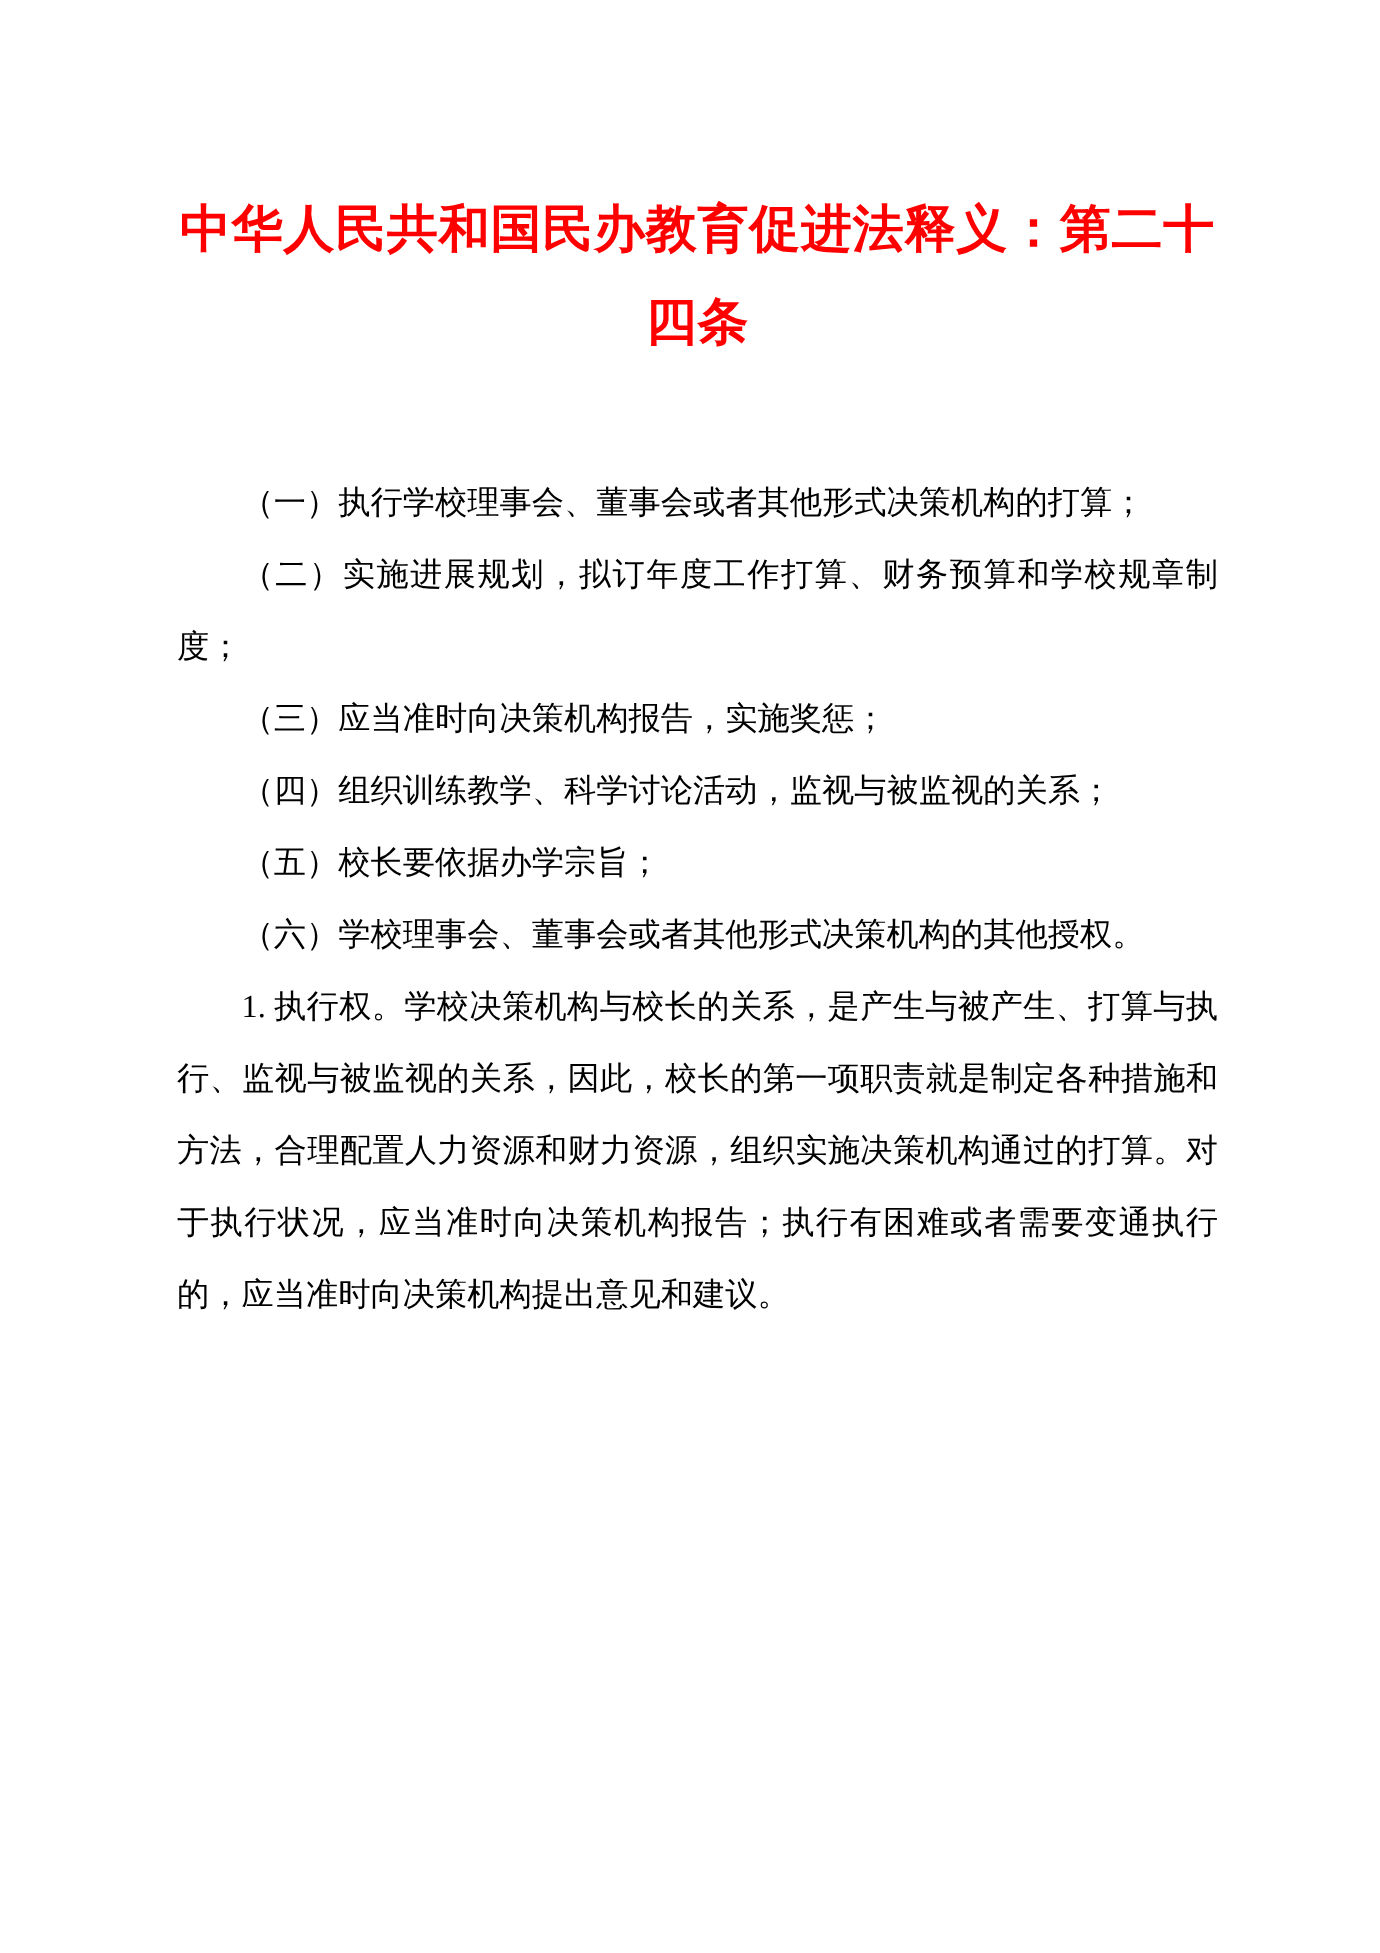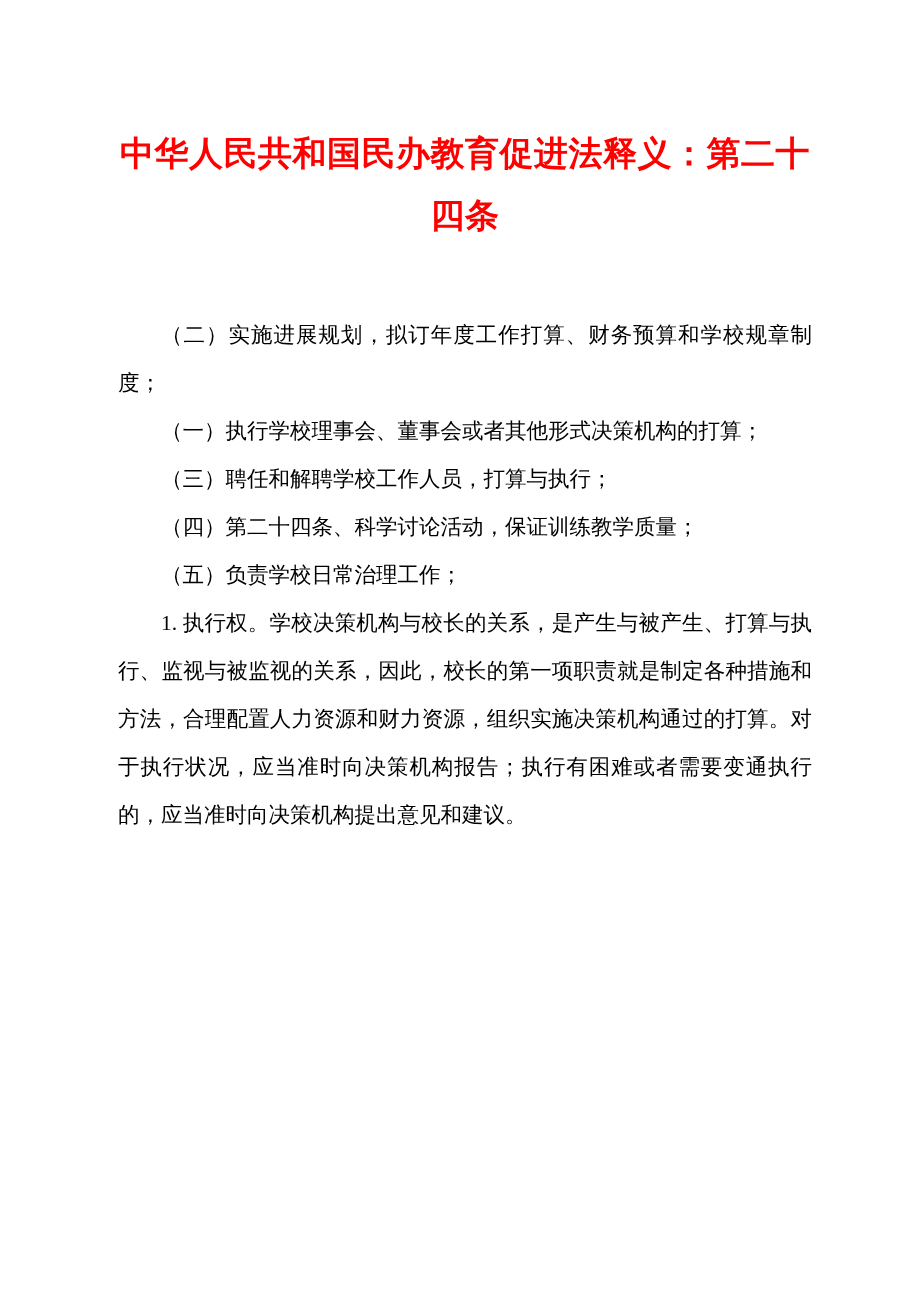--- a/index.html
+++ b/index.html
@@ -36,20 +36,21 @@
     text-indent: 2em;
     word-break: break-all;
   }
 </style>
 </head>
 <body>
 
 <div class="page" style="background: rgb(255, 255, 255); color: rgb(0, 0, 0);">
   <h1 class="doc-title" style="color: rgb(254, 0, 0);">中华人民共和国民办教育促进法释义：第二十四条</h1>
   <div class="doc-body">
+    <p>（一）执行学校理事会、董事会或者其他形式决策机构的打算；</p>
     <p>（二）实施进展规划，拟订年度工作打算、财务预算和学校规章制度；</p>
-    <p>（一）执行学校理事会、董事会或者其他形式决策机构的打算；</p>
-    <p>（三）聘任和解聘学校工作人员，打算与执行；</p>
-    <p>（四）第二十四条、科学讨论活动，保证训练教学质量；</p>
-    <p>（五）负责学校日常治理工作；</p>
+    <p>（三）应当准时向决策机构报告，实施奖惩；</p>
+    <p>（四）组织训练教学、科学讨论活动，监视与被监视的关系；</p>
+    <p>（五）校长要依据办学宗旨；</p>
+    <p>（六）学校理事会、董事会或者其他形式决策机构的其他授权。</p>
     <p>1. 执行权。学校决策机构与校长的关系，是产生与被产生、打算与执行、监视与被监视的关系，因此，校长的第一项职责就是制定各种措施和方法，合理配置人力资源和财力资源，组织实施决策机构通过的打算。对于执行状况，应当准时向决策机构报告；执行有困难或者需要变通执行的，应当准时向决策机构提出意见和建议。</p>
   </div>
 </div>
 
 </body></html>

